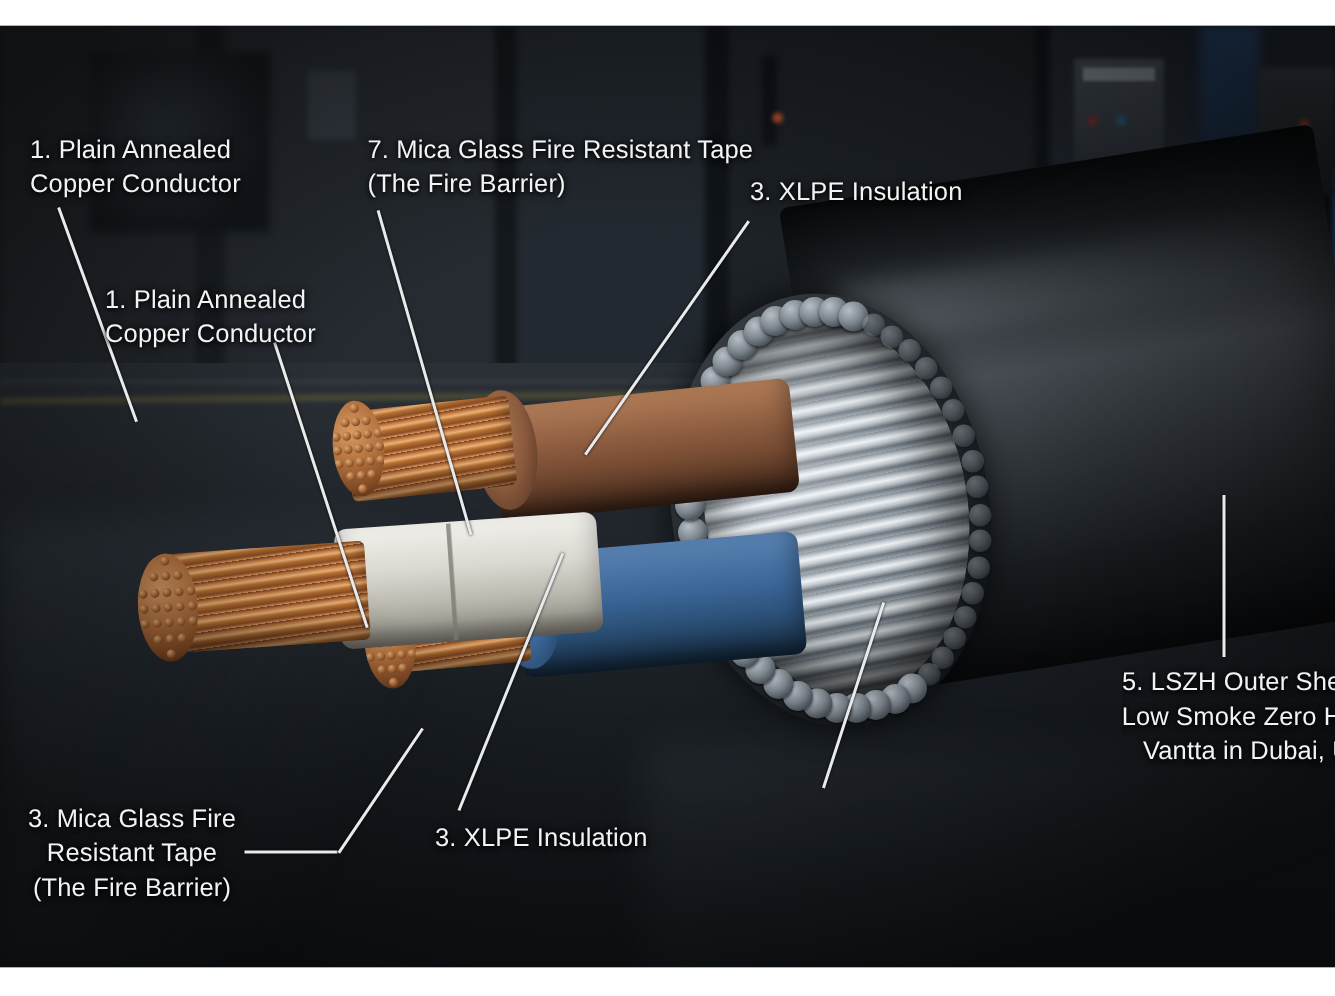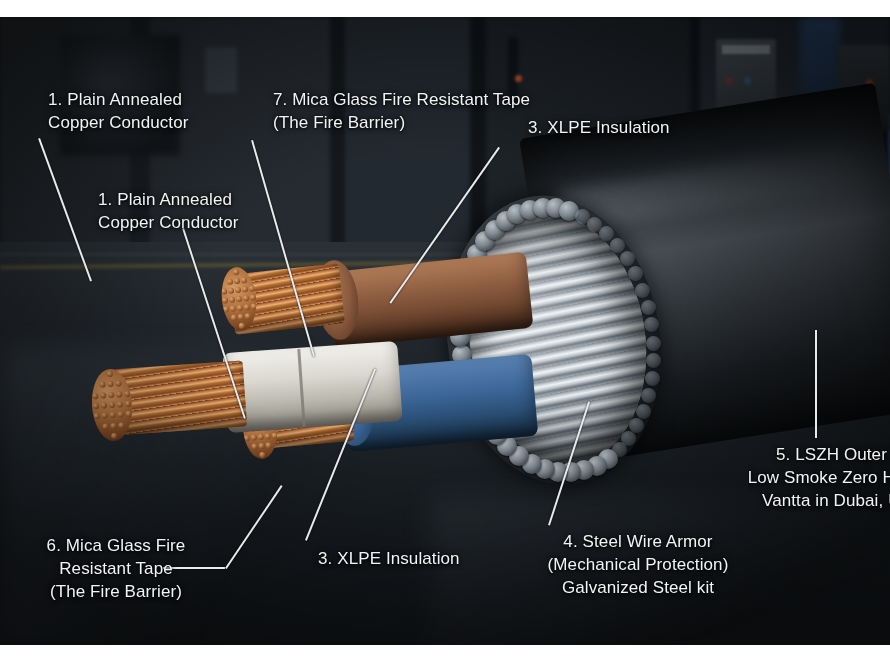--- a/index.html
+++ b/index.html
@@ -276,21 +276,20 @@
   
   .label {
     position: absolute;
     color: #f2f3f4;
     font-family: "Liberation Sans", sans-serif;
     font-size: 17px;
     line-height: 23px;
     white-space: pre;
     text-shadow: 0 1px 3px rgba(0,0,0,.95), 0 0 6px rgba(0,0,0,.8);
     letter-spacing: .1px;
-    margin-left: 28px;
   }
   .label.c  { text-align: center; }
   .label.l  { text-align: left; }
   .leader {
     position: absolute;
     background: #e8eaec;
     transform-origin: 0 0;
     box-shadow: 0 0 2px rgba(0,0,0,.85);
   }
   .leader-h { position: absolute; height: 1.6px; background: #e8eaec; box-shadow: 0 0 2px rgba(0,0,0,.85); }
@@ -491,29 +490,26 @@
 Copper Conductor</div>
 
   <div class="label l" style="left:70px; top:188px;">1. Plain Annealed
 Copper Conductor</div>
 
   <div class="label l" style="left:245px; top:88px;">7. Mica Glass Fire Resistant Tape
 (The Fire Barrier)</div>
 
   <div class="label l" style="left:500px; top:116px;">3. XLPE Insulation</div>
 
-  <div class="label c" style="left:8px; top:534px; width:160px;">6. Mica Glass Fire
+  <div class="label c" style="left:8px; top:534px; width:160px;">3. Mica Glass Fire
 Resistant Tape
 (The Fire Barrier)</div>
 
   <div class="label l" style="left:290px; top:547px;">3. XLPE Insulation</div>
 
-  <div class="label c" style="left:505px; top:530px; width:210px;">4. Steel Wire Armor
-(Mechanical Protection)
-Galvanized Steel kit</div>
 
   <div style="position:absolute; left:748px; top:443px; width:148px; overflow:hidden;">
     <div class="label l" style="position:static;">5. LSZH Outer Shea</div>
     <div class="label l" style="position:static; margin-left:-6px;">(Low Smoke Zero Ha</div>
     <div class="label l" style="position:static; margin-left:14px;">Vantta in Dubai, U</div>
   </div>
 
 </div>
 
 </body></html>

